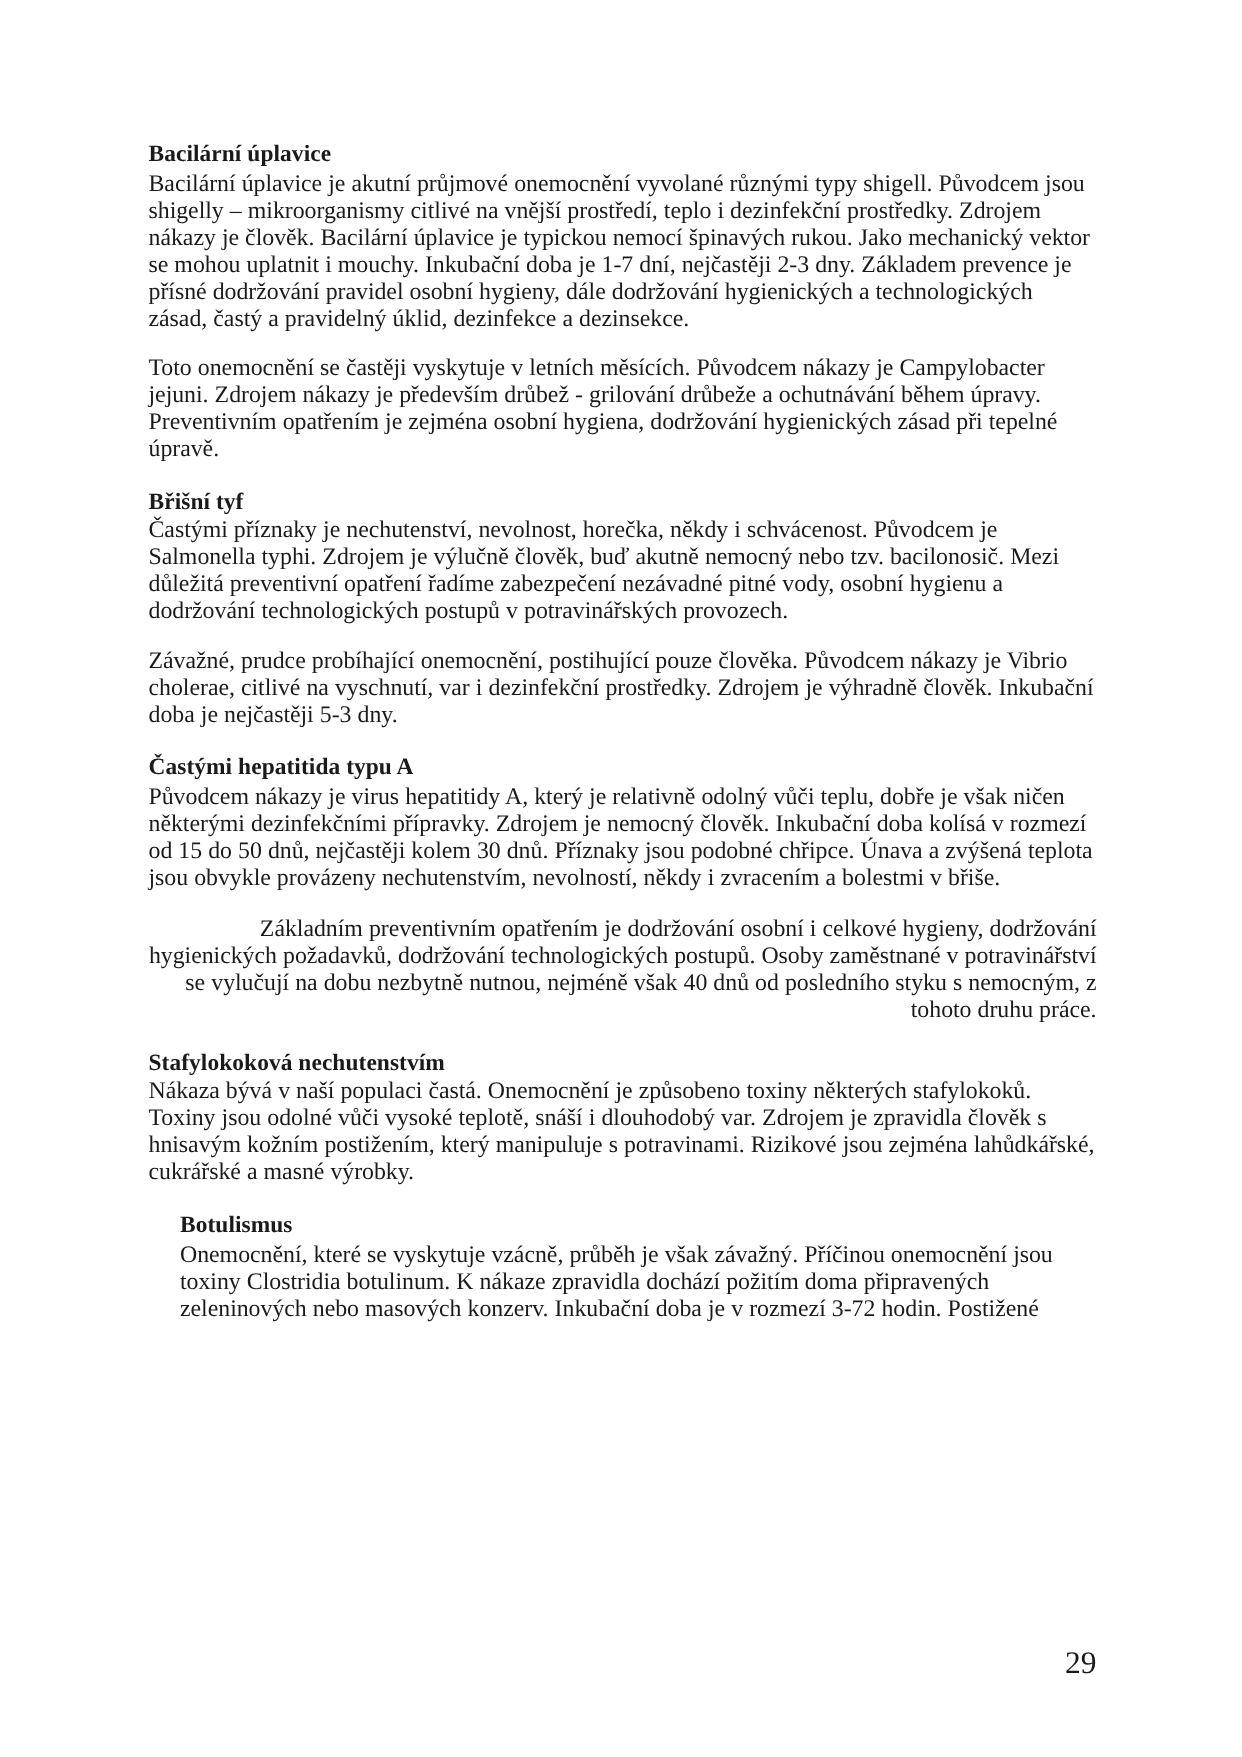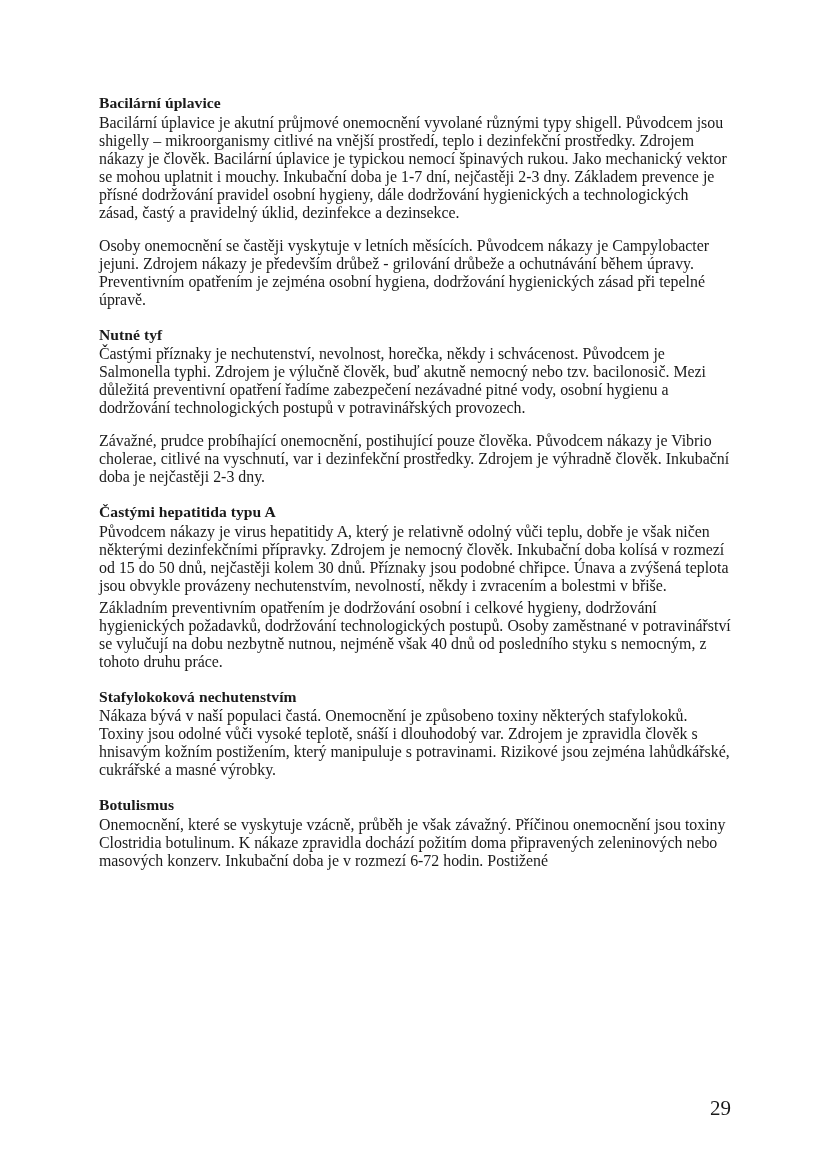--- a/index.html
+++ b/index.html
@@ -32,41 +32,43 @@
     left: 99px;
     top: 92px;
     width: 632px;
   }
 
   .section {
     margin-bottom: 15px;
   }
   .section:last-of-type {
     margin-bottom: 0;
+    margin-left: 21px;
   }
 
   .heading {
     font-weight: bold;
     font-size: 15.6px;
     line-height: 21.6px;
     letter-spacing: 0.05px;
     margin: 0 0 0 0;
   }
 
   .para {
     font-size: 15.9px;
     line-height: 18px;
     margin: 0;
     text-align: left;
     letter-spacing: -0.02px;
     word-spacing: 0.1px;
   }
 
   .para + .para {
-    margin-top: 4px;
+    margin-top: 16px;
+    text-align: right;
   }
 
   .page-number {
     position: absolute;
     left: 0;
     top: 1098px;
     width: 731px;
     text-align: right;
     font-size: 21px;
     line-height: 20px;
@@ -78,45 +80,45 @@
 <div class="page">
 
   <div class="content">
 
     <div class="section">
       <h2 class="heading">Bacilární úplavice</h2>
       <p class="para">Bacilární úplavice je akutní průjmové onemocnění vyvolané různými typy shigell. Původcem jsou shigelly – mikroorganismy citlivé na vnější prostředí, teplo i dezinfekční prostředky. Zdrojem nákazy je člověk. Bacilární úplavice je typickou nemocí špinavých rukou. Jako mechanický vektor se mohou uplatnit i mouchy. Inkubační doba je 1-7 dní, nejčastěji 2-3 dny. Základem prevence je přísné dodržování pravidel osobní hygieny, dále dodržování hygienických a technologických zásad, častý a pravidelný úklid, dezinfekce a dezinsekce.</p>
     </div>
 
     <div class="section">
-      <p class="para">Osoby onemocnění se častěji vyskytuje v letních měsících. Původcem nákazy je Campylobacter jejuni. Zdrojem nákazy je především drůbež - grilování drůbeže a ochutnávání během úpravy. Preventivním opatřením je zejména osobní hygiena, dodržování hygienických zásad při tepelné úpravě.</p>
+      <p class="para">Toto onemocnění se častěji vyskytuje v letních měsících. Původcem nákazy je Campylobacter jejuni. Zdrojem nákazy je především drůbež - grilování drůbeže a ochutnávání během úpravy. Preventivním opatřením je zejména osobní hygiena, dodržování hygienických zásad při tepelné úpravě.</p>
     </div>
 
     <div class="section">
-      <h2 class="heading">Nutné tyf</h2>
+      <h2 class="heading">Břišní tyf</h2>
       <p class="para">Častými příznaky je nechutenství, nevolnost, horečka, někdy i schvácenost. Původcem je Salmonella typhi. Zdrojem je výlučně člověk, buď akutně nemocný nebo tzv. bacilonosič. Mezi důležitá preventivní opatření řadíme zabezpečení nezávadné pitné vody, osobní hygienu a dodržování technologických postupů v potravinářských provozech.</p>
     </div>
 
     <div class="section">
-      <p class="para">Závažné, prudce probíhající onemocnění, postihující pouze člověka. Původcem nákazy je Vibrio cholerae, citlivé na vyschnutí, var i dezinfekční prostředky. Zdrojem je výhradně člověk. Inkubační doba je nejčastěji 2-3 dny.</p>
+      <p class="para">Závažné, prudce probíhající onemocnění, postihující pouze člověka. Původcem nákazy je Vibrio cholerae, citlivé na vyschnutí, var i dezinfekční prostředky. Zdrojem je výhradně člověk. Inkubační doba je nejčastěji 5-3 dny.</p>
     </div>
 
     <div class="section">
       <h2 class="heading">Častými hepatitida typu A</h2>
       <p class="para">Původcem nákazy je virus hepatitidy A, který je relativně odolný vůči teplu, dobře je však ničen některými dezinfekčními přípravky. Zdrojem je nemocný člověk. Inkubační doba kolísá v rozmezí od 15 do 50 dnů, nejčastěji kolem 30 dnů. Příznaky jsou podobné chřipce. Únava a zvýšená teplota jsou obvykle provázeny nechutenstvím, nevolností, někdy i zvracením a bolestmi v břiše.</p>
       <p class="para">Základním preventivním opatřením je dodržování osobní i celkové hygieny, dodržování hygienických požadavků, dodržování technologických postupů. Osoby zaměstnané v potravinářství se vylučují na dobu nezbytně nutnou, nejméně však 40 dnů od posledního styku s nemocným, z tohoto druhu práce.</p>
     </div>
 
     <div class="section">
       <h2 class="heading">Stafylokoková nechutenstvím</h2>
       <p class="para">Nákaza bývá v naší populaci častá. Onemocnění je způsobeno toxiny některých stafylokoků. Toxiny jsou odolné vůči vysoké teplotě, snáší i dlouhodobý var. Zdrojem je zpravidla člověk s hnisavým kožním postižením, který manipuluje s potravinami. Rizikové jsou zejména lahůdkářské, cukrářské a masné výrobky.</p>
     </div>
 
     <div class="section">
       <h2 class="heading">Botulismus</h2>
-      <p class="para">Onemocnění, které se vyskytuje vzácně, průběh je však závažný. Příčinou onemocnění jsou toxiny Clostridia botulinum. K nákaze zpravidla dochází požitím doma připravených zeleninových nebo masových konzerv. Inkubační doba je v rozmezí 6-72 hodin. Postižené</p>
+      <p class="para">Onemocnění, které se vyskytuje vzácně, průběh je však závažný. Příčinou onemocnění jsou toxiny Clostridia botulinum. K nákaze zpravidla dochází požitím doma připravených zeleninových nebo masových konzerv. Inkubační doba je v rozmezí 3-72 hodin. Postižené</p>
     </div>
 
   </div>
 
   <div class="page-number">29</div>
 
 </div>
 
 </body></html>

